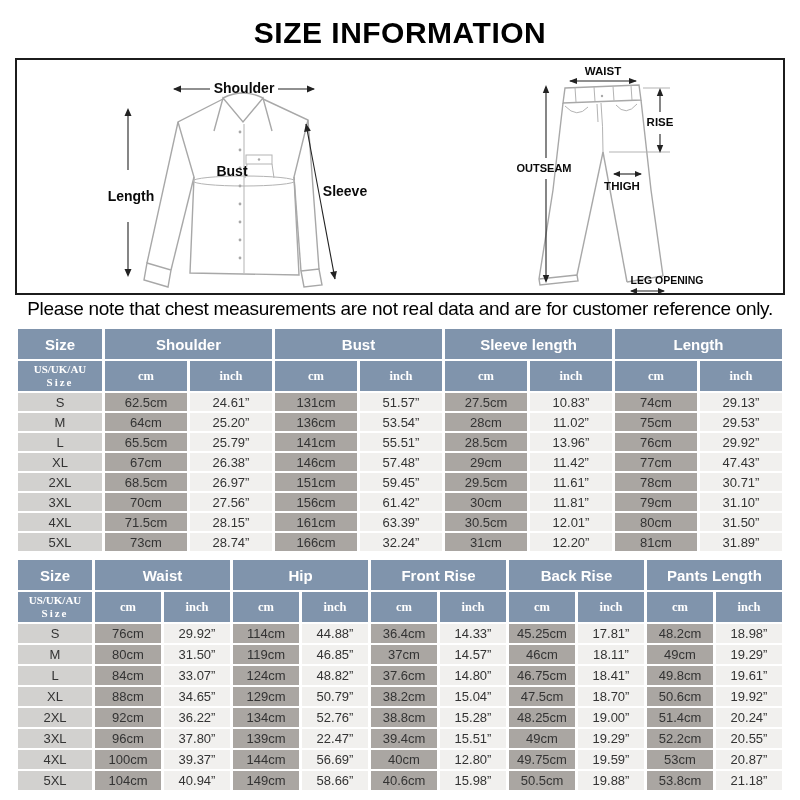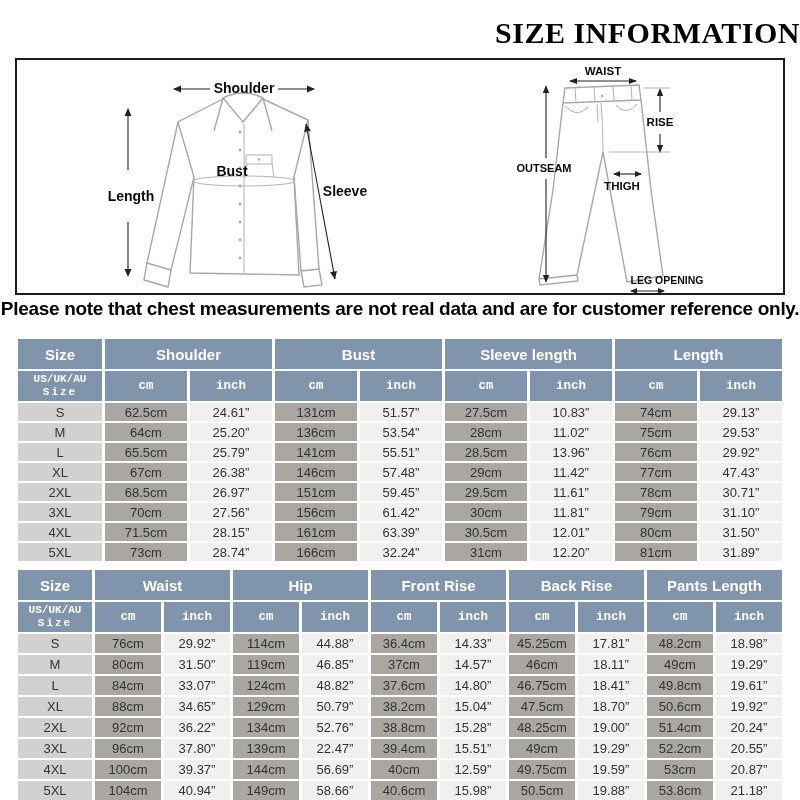--- a/index.html
+++ b/index.html
@@ -2,29 +2,29 @@
 <html style="--header-bg: #8094ac; --size-bg: #d2d1cf; --cm-bg: #aaa6a2; --inch-bg: #f1f0ee; --header-text: #ffffff; --cell-text: #333333;"><head>
 <meta charset="utf-8">
 <style>
   :root{
     --header-bg:#8094ac; --size-bg:#d2d1cf; --cm-bg:#aaa6a2; --inch-bg:#f1f0ee;
     --header-text:#ffffff; --cell-text:#333333;
   }
   *{box-sizing:border-box;}
   html,body{margin:0;padding:0;}
   body{width:800px;height:800px;background:#ffffff;font-family:"Liberation Sans",sans-serif;overflow:hidden;}
-  .title{margin:16px 0 8px;text-align:right;font-size:30px;font-weight:bold;letter-spacing:.5px;color:#000;font-family:Liberation Serif, serif;}
+  .title{margin:16px 0 8px;text-align:center;font-size:30px;font-weight:bold;letter-spacing:.5px;color:#000;}
   .diagram-box{margin:0 15px;border:2px solid #1c1c1c;height:237px;background:#fff;}
   .diagram-box svg{display:block;}
-  .note{margin:3px 0 17px;text-align:center;font-size:19px;color:#000;white-space:nowrap;letter-spacing:-0.3px;font-weight:bold;}
+  .note{margin:3px 0 7px;text-align:center;font-size:19px;color:#000;white-space:nowrap;letter-spacing:-0.3px;}
   table{width:770px;margin:0 auto 5px;border-collapse:separate;border-spacing:3px 2px;table-layout:fixed;}
   th,td{text-align:center;padding:0;overflow:hidden;white-space:nowrap;}
   thead th{background:var(--header-bg);color:var(--header-text);font-weight:bold;}
   thead tr.groups th{font-size:15px;height:30px;}
-  thead tr.units th{font-family:Liberation Mono, monospace;font-size:12.5px;height:30px;}
+  thead tr.units th{font-family:Liberation Serif, serif;font-size:12.5px;height:30px;}
   thead tr.units th.size-sub{font-size:11px;}
   thead tr.units th.size-sub span{display:block;line-height:13px;}
   thead tr.units th.size-sub span:last-child{letter-spacing:2px;}
   tbody td{font-size:13px;color:var(--cell-text);height:18px;}
   table.bottoms tbody td{height:19px;}
   td.size{background:var(--size-bg);}
   td.cm{background:var(--cm-bg);}
   td.inch{background:var(--inch-bg);}
   table.tops col.size-col{width:84px;}
   table.bottoms col.size-col{width:74px;}
@@ -401,21 +401,21 @@
         <td class="cm">52.2cm</td>
         <td class="inch">20.55”</td>
       </tr>
       <tr>
         <td class="size">4XL</td>
         <td class="cm">100cm</td>
         <td class="inch">39.37”</td>
         <td class="cm">144cm</td>
         <td class="inch">56.69”</td>
         <td class="cm">40cm</td>
-        <td class="inch">12.59”</td>
+        <td class="inch">12.80”</td>
         <td class="cm">49.75cm</td>
         <td class="inch">19.59”</td>
         <td class="cm">53cm</td>
         <td class="inch">20.87”</td>
       </tr>
       <tr>
         <td class="size">5XL</td>
         <td class="cm">104cm</td>
         <td class="inch">40.94”</td>
         <td class="cm">149cm</td>

